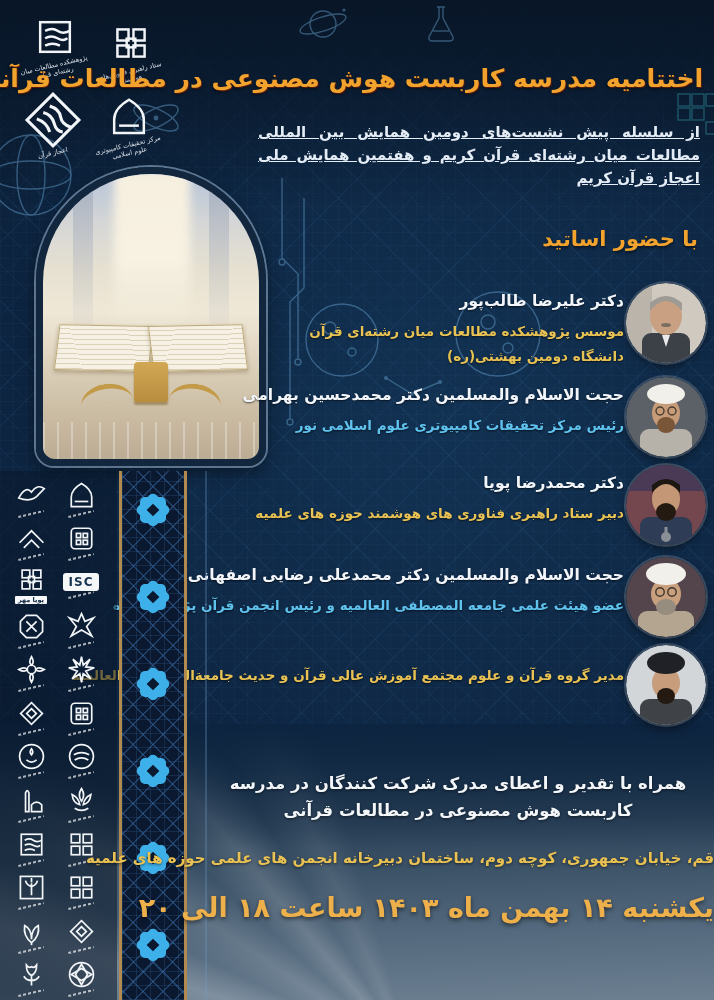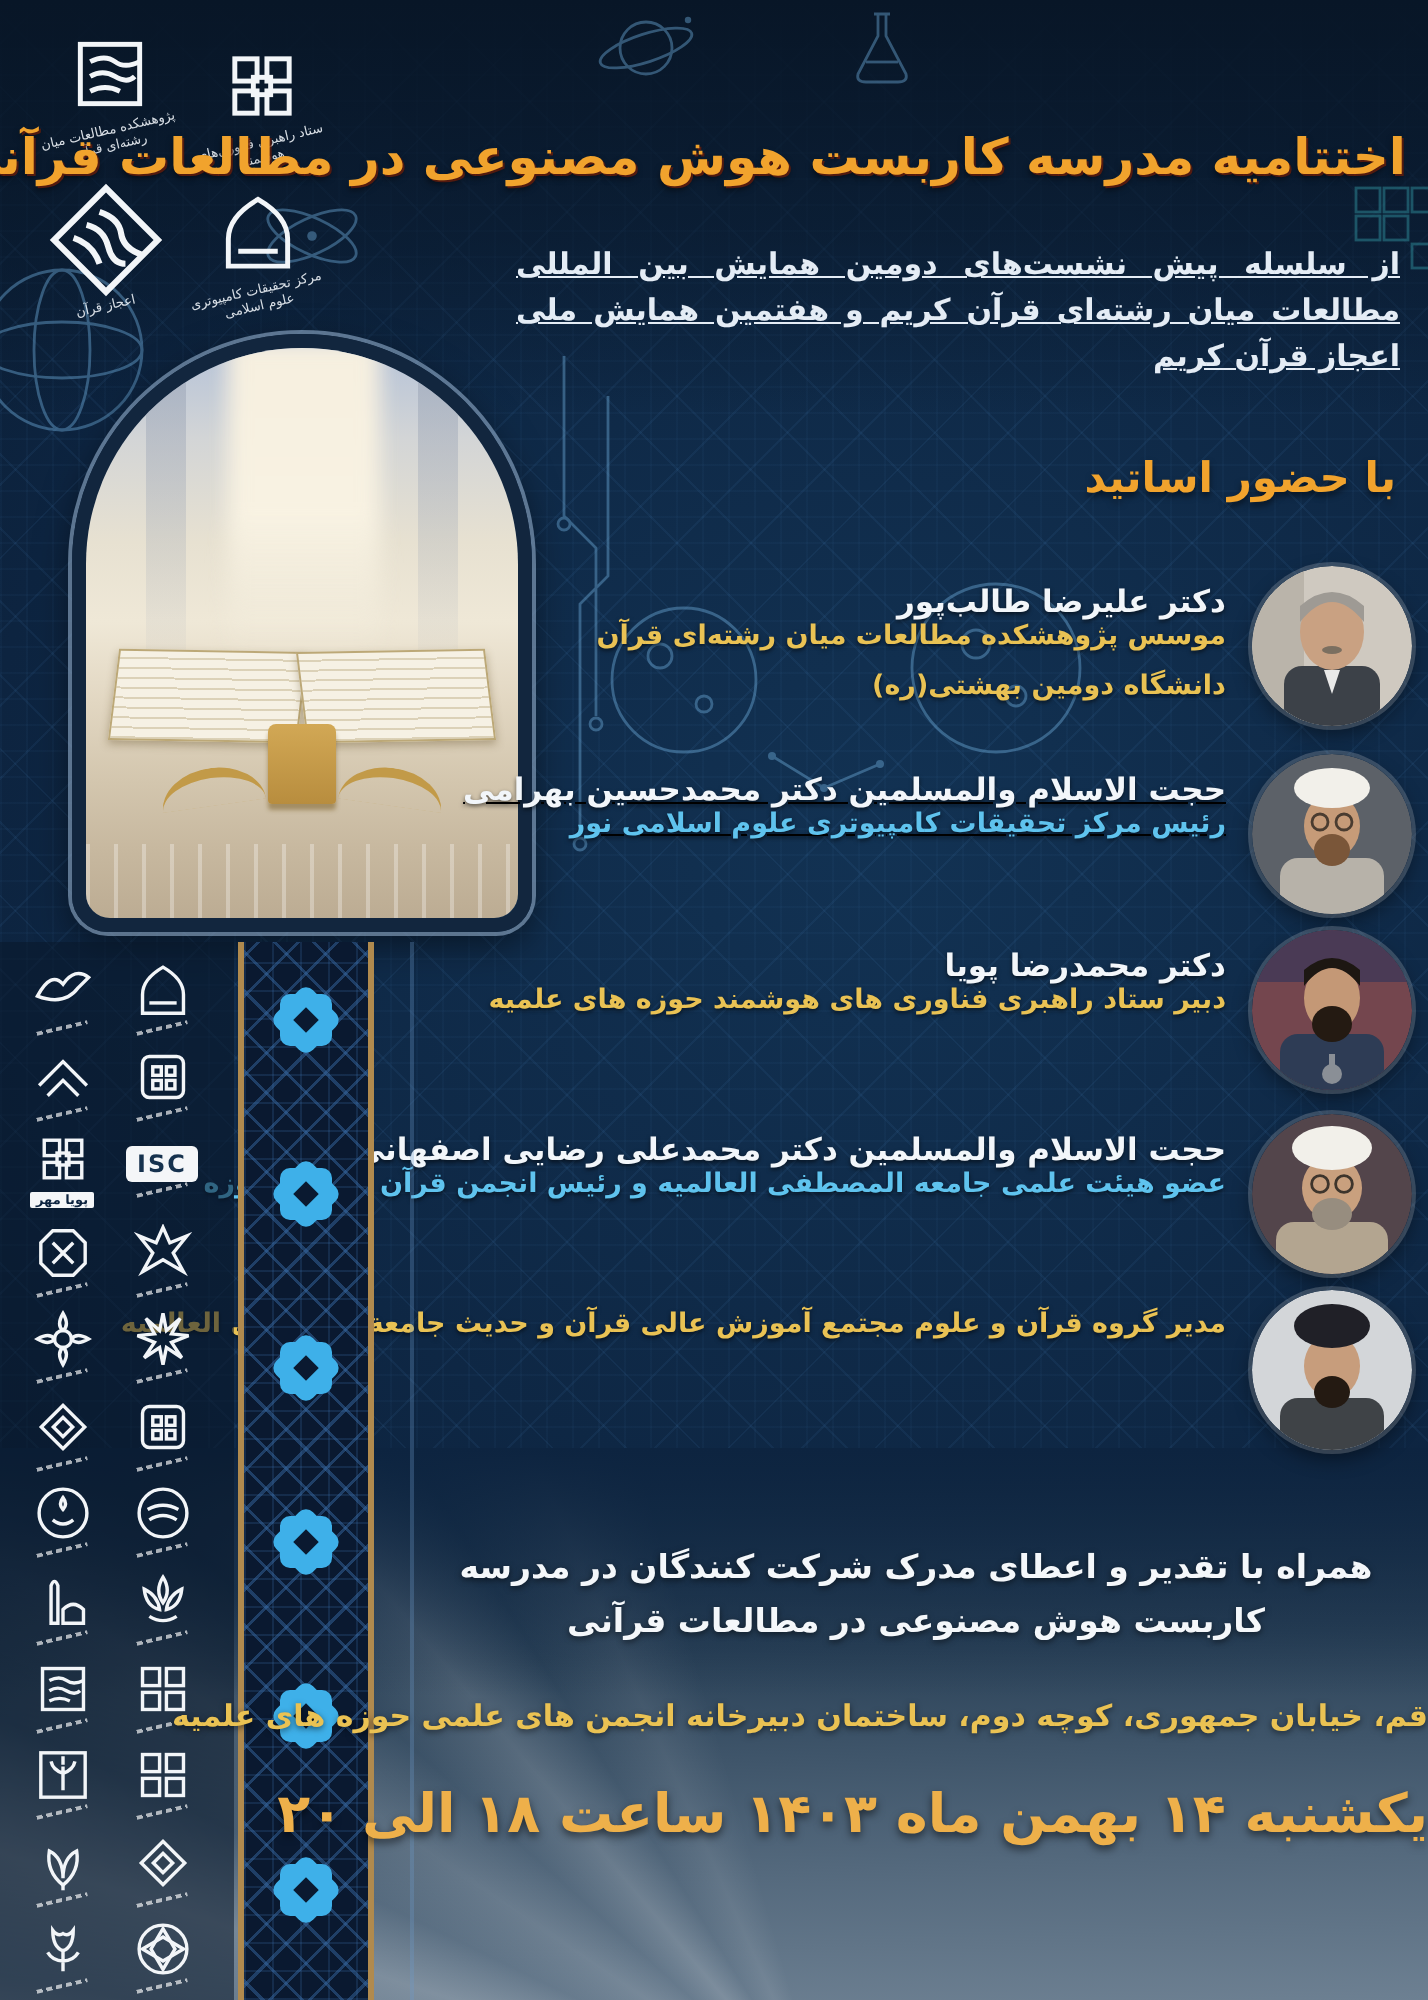--- a/index.html
+++ b/index.html
@@ -87,28 +87,28 @@
     border-radius:50% 50% 0 0 / 100% 100% 0 0; border-top:5px solid #c29a48; }
   .stand::before { left:-54px; transform:rotate(-8deg); }
   .stand::after  { right:-54px; transform:rotate(8deg); }
   .arch-floor { position:absolute; left:0; bottom:0; width:100%; height:13%;
     background:linear-gradient(180deg,#cfc2a9,#b7a88d);
     background-image:repeating-linear-gradient(90deg, rgba(255,255,255,.30) 0 2px, transparent 2px 14px); }
 
   
   .heading { position:absolute; top:227px; right:16px; direction:rtl; white-space:nowrap;
     font-size:21px; font-weight:700; color:#f1a32d; text-shadow:0 2px 3px rgba(0,0,0,.5); }
-  .speaker { position:absolute; right:8px; width:530px; display:flex; direction:rtl; gap:13px; }
-  .sp-1 { top:283px; } .sp-2 { top:377px;text-decoration:underline; } .sp-3 { top:465px; } .sp-4 { top:557px; } .sp-5 { top:645px; }
+  .speaker { position:absolute; right:8px; width:530px; display:flex; direction:rtl; gap:2px; }
+  .sp-1 { top:283px; } .sp-2 { top:377px; } .sp-3 { top:465px; } .sp-4 { top:557px; } .sp-5 { top:645px; }
   .avatar { flex:0 0 80px; width:80px; height:80px; border-radius:50%; overflow:hidden;
     box-shadow:0 0 0 2px rgba(255,255,255,.18), 0 4px 10px rgba(0,0,0,.45); }
   .sp-text { flex:1; direction:rtl; text-align:right; padding-top:9px; }
   .sp-name { font-size:15.5px; font-weight:700; color:#f2f6fa; white-space:nowrap;
     text-shadow:0 1px 2px rgba(0,0,0,.6); }
-  .sp-role { font-size:13.5px; font-weight:700; white-space:nowrap;
+  .sp-role { font-size:13.5px; font-weight:700; margin-top:13px; white-space:nowrap;
     text-shadow:0 1px 2px rgba(0,0,0,.6); }
   .sp-role.second { margin-top:9px; }
   .role-gold { color:#e9c254; } .role-cyan { color:#5fc3ee; }
 
   
   .sidebar-bg { position:absolute; left:0; top:471px; width:117px; height:529px;
     background:rgba(9,24,42,.55); }
   .logo-grid { position:absolute; left:6px; top:476px; width:102px;
     display:grid; grid-template-columns:50px 50px; grid-auto-rows:43.6px; }
   .lcell { display:flex; flex-direction:column; align-items:center; justify-content:center; }

